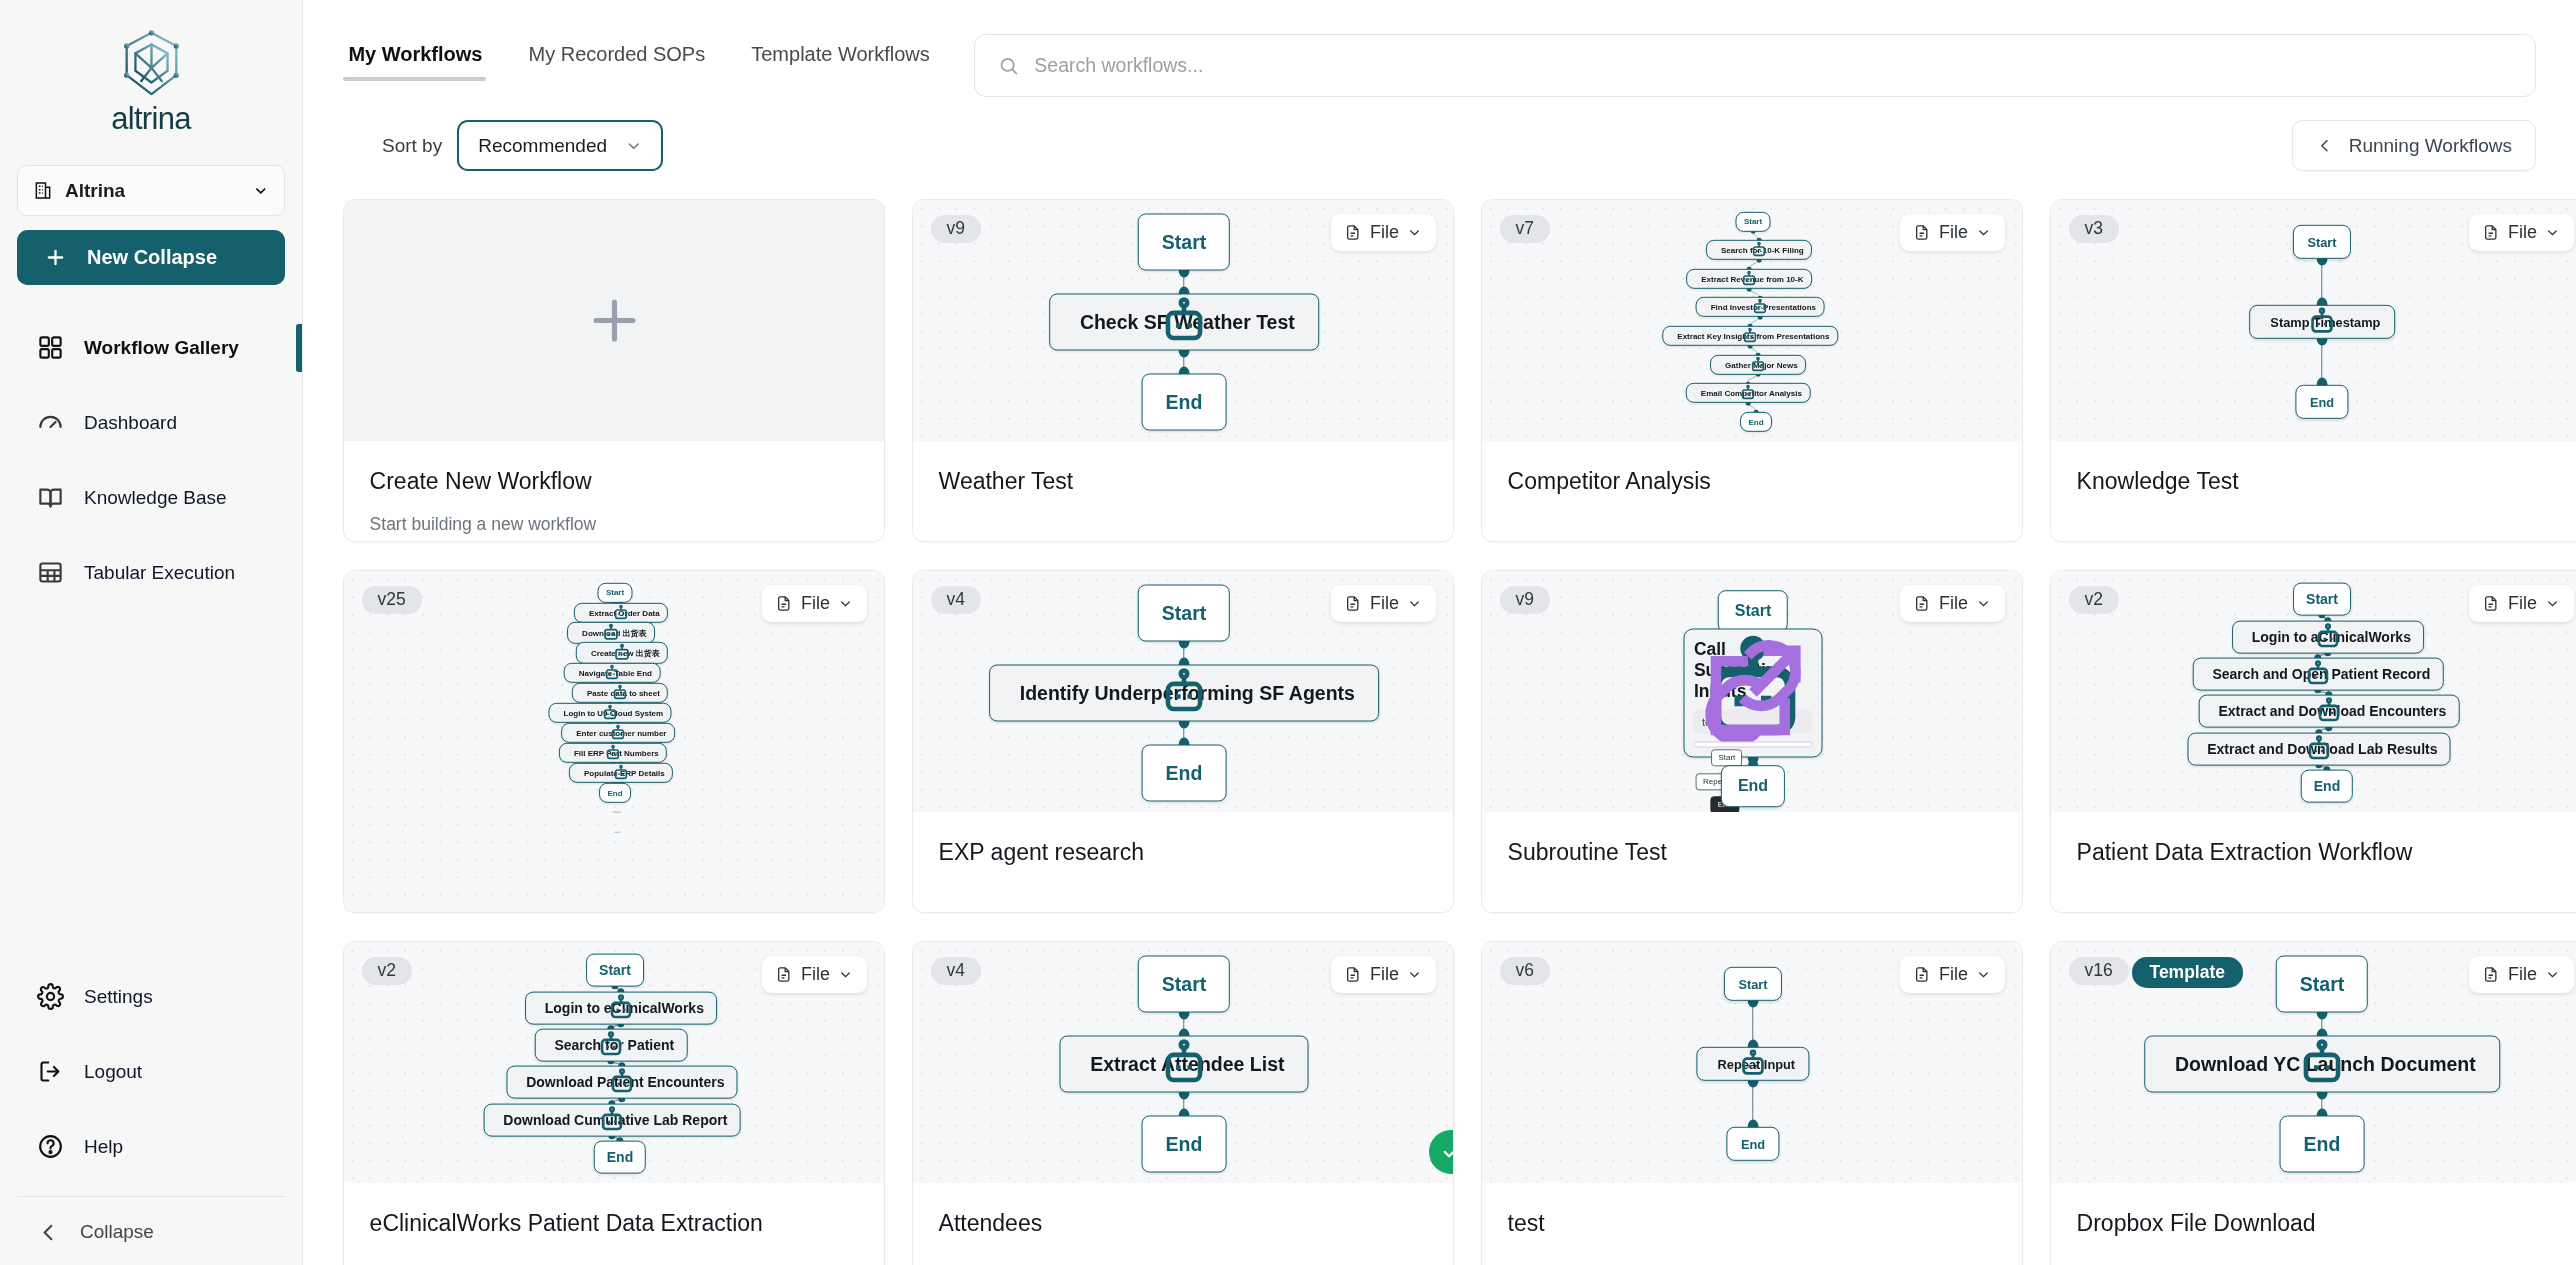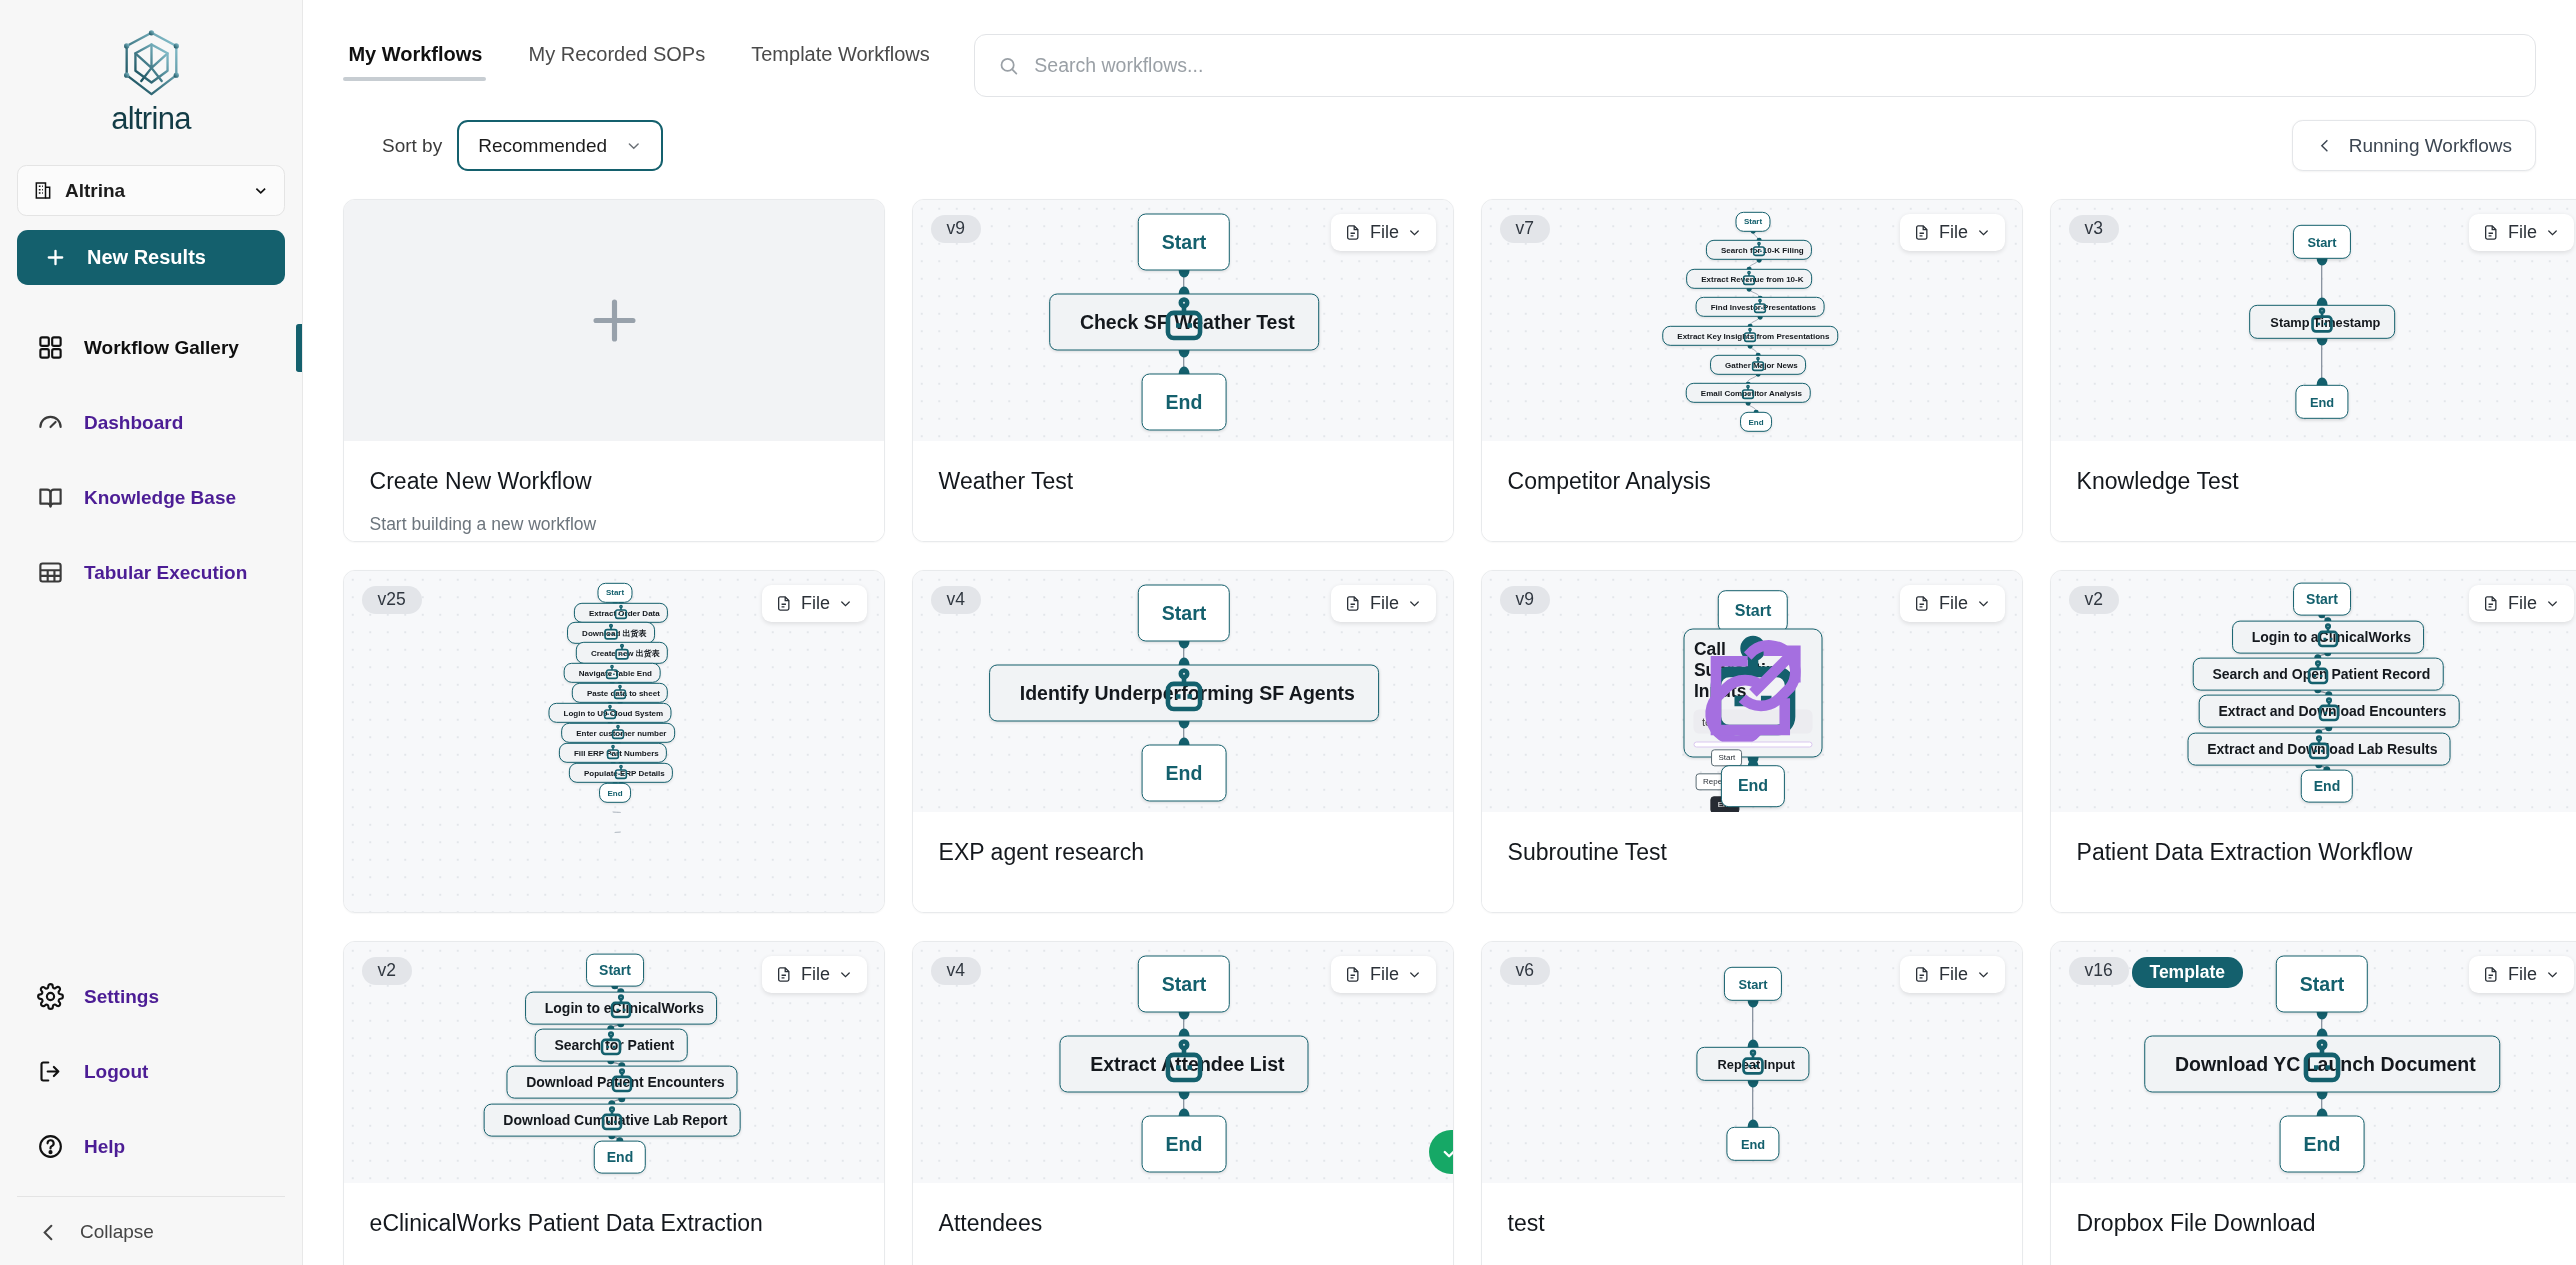--- a/index.html
+++ b/index.html
@@ -46,21 +46,21 @@
     background: #14606d; color: #fff;
     display: flex; align-items: center; justify-content: flex-start;
     gap: 20px; padding-left: 27px;
     font-size: 20px; font-weight: 600; cursor: pointer;
   }
 
   .nav { margin-top: 25.6px; display: flex; flex-direction: column; }
   .nav-item {
     height: 75px; display: flex; align-items: center; gap: 20px;
     padding-left: 37px; cursor: pointer; position: relative;
-    font-size: 19px; color: #4c1d95; font-weight: bold;
+    font-size: 19px; color: #0f172a;
   }
   .nav-item.active { color: #0f0f0f; font-weight: 600; }
   .nav-item.active::after {
     content: ""; position: absolute; right: 0; top: 13.5px; bottom: 13.5px;
     width: 6px; background: #14606d; border-radius: 2.7px 0 0 2.7px;
   }
   .nav-ico { width: 27px; height: 27px; flex: 0 0 27px; }
 
   .sidebar-bottom {
     position: absolute; left: 0; right: 0; bottom: 0;
@@ -266,21 +266,21 @@
     <span class="org-name">Altrina</span>
     <svg class="chev" viewBox="0 0 24 24" fill="none" stroke="#111" stroke-width="2.2">
         <path d="M6 9l6 6 6-6"></path>
       </svg>
   </div>
 
   <div class="new-wf-btn">
     <svg width="23" height="23" viewBox="0 0 24 24" stroke="#fff" stroke-width="2.4" stroke-linecap="round">
         <path d="M12 5v14M5 12h14"></path>
       </svg>
-    <span>New Results</span>
+    <span>New Collapse</span>
   </div>
 
   <nav class="nav">
     <div class="nav-item active">
       <svg class="nav-ico" viewBox="0 0 24 24" fill="none" stroke="#111" stroke-width="1.9">
         <rect x="3" y="3" width="7.5" height="7.5" rx="1.5"></rect>
           <rect x="13.5" y="3" width="7.5" height="7.5" rx="1.5"></rect>
         <rect x="3" y="13.5" width="7.5" height="7.5" rx="1.5"></rect>
           <rect x="13.5" y="13.5" width="7.5" height="7.5" rx="1.5"></rect>
       </svg>

